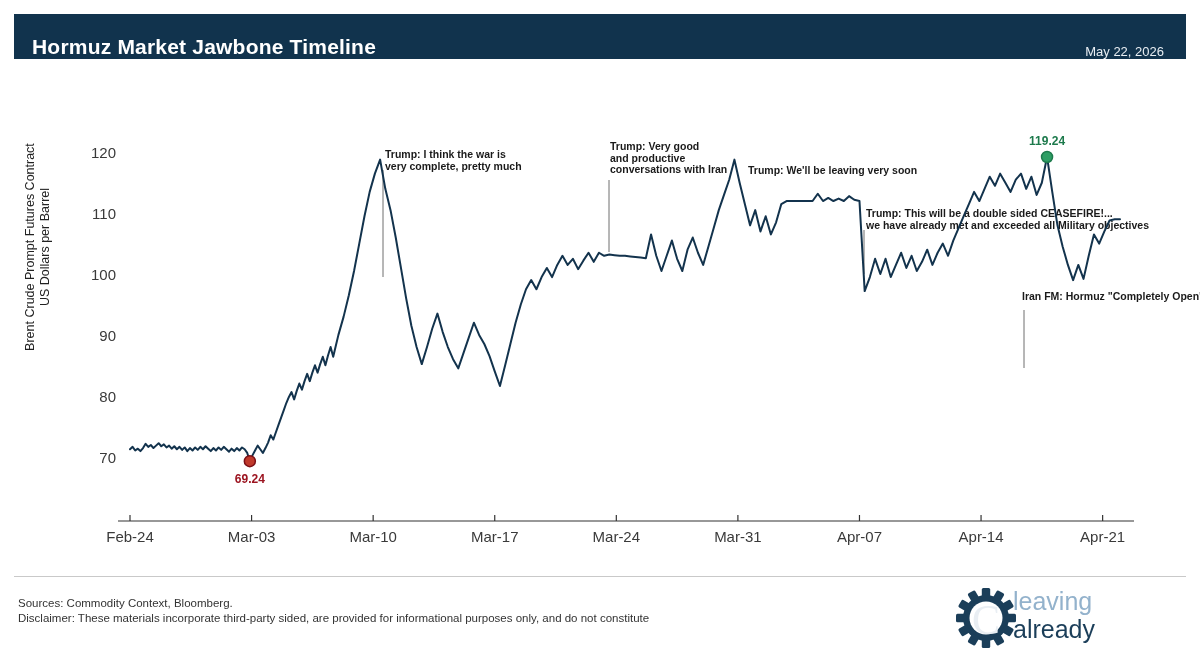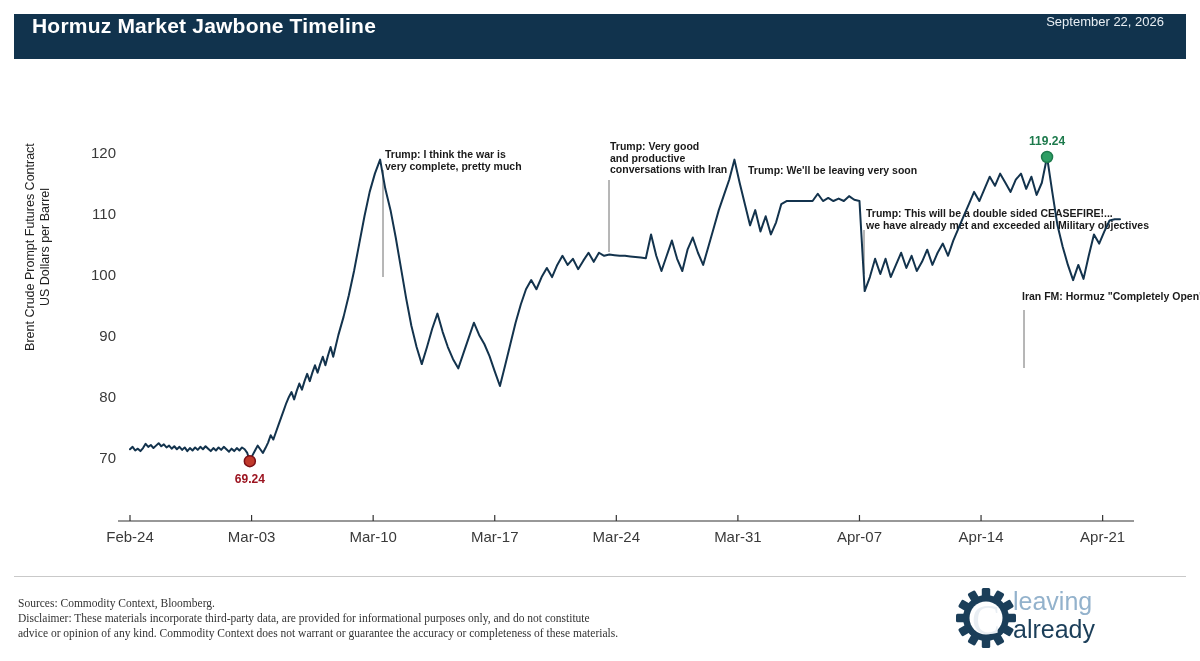--- a/index.html
+++ b/index.html
@@ -9,21 +9,21 @@
     font-family:"Liberation Sans", sans-serif;
     overflow:hidden;
     position:relative;
   }
   .page{position:relative;width:1200px;height:661px;}
 
   
   .header-bar{
     position:absolute;left:14px;top:14px;width:1172px;height:45px;
     background:#11334d;
-    display:flex;align-items:flex-start;justify-content:space-between;
+    display:flex;align-items:flex-end;justify-content:space-between;
     box-sizing:border-box;padding:0 22px 0 18px;
   }
   .header-title{
     color:#ffffff;font-size:21px;font-weight:bold;letter-spacing:.2px;
   }
   .header-date{
     color:#e8eef3;font-size:13px;font-weight:normal;
   }
 
   
@@ -40,21 +40,21 @@
     font-size:12.5px;color:#222;line-height:15px;
     white-space:pre-line;
   }
 
   
   .footer-rule{
     position:absolute;left:14px;top:576px;width:1172px;height:1px;background:#c9c9c9;
   }
   .footer{
     position:absolute;left:18px;top:596px;width:760px;
-    font-size:11.5px;color:#333;line-height:15px;font-family:Liberation Serif, serif;
+    font-size:11.5px;color:#333;line-height:15px;
   }
   .footer div{white-space:nowrap;}
 
   .logo{
     position:absolute;left:955px;top:583px;width:230px;height:66px;
   }
   .logo-gear{position:absolute;left:0;top:4px;}
   .logo-text{
     position:absolute;left:58px;top:4px;
     font-size:25px;line-height:28px;font-weight:normal;
@@ -70,21 +70,21 @@
   .pt-label-low{font-size:12px;fill:#9c1420;font-weight:bold;font-family:"Liberation Sans", sans-serif;}
   .pt-label-high{font-size:12px;fill:#1d7a4c;font-weight:bold;font-family:"Liberation Sans", sans-serif;}
 </style>
 </head>
 <body>
 
 <div class="page">
 
   <div class="header-bar">
     <div class="header-title">Hormuz Market Jawbone Timeline</div>
-    <div class="header-date">September 22, 2026</div>
+    <div class="header-date">May 22, 2026</div>
   </div>
 
   <div class="chart-wrap">
     <div class="ylabel">Brent Crude Prompt Futures Contract
 US Dollars per Barrel</div>
     <svg class="plot-svg" id="plot" width="1200" height="510">
         <text x="116" y="400.5762711864407" text-anchor="end" class="tick-text">70</text>
         <text x="116" y="339.728813559322" text-anchor="end" class="tick-text">80</text>
         <text x="116" y="278.8813559322034" text-anchor="end" class="tick-text">90</text>
         <text x="116" y="218.03389830508476" text-anchor="end" class="tick-text">100</text>
@@ -126,22 +126,21 @@
         <circle cx="249.8421052631579" cy="399.20067796610175" r="5.5" fill="#c0392b" stroke="#7b1016" stroke-width="1.5"></circle>
         <text x="249.8421052631579" y="421.20067796610175" text-anchor="middle" class="pt-label-low">69.24</text>
         <circle cx="1047.0526315789475" cy="94.9633898305085" r="5.5" fill="#2e9e64" stroke="#1d7a4c" stroke-width="1.5"></circle>
         <text x="1047.0526315789475" y="82.9633898305085" text-anchor="middle" class="pt-label-high">119.24</text>
       </svg>
   </div>
 
   <div class="footer-rule"></div>
   <div class="footer">
     <div>Sources: Commodity Context, Bloomberg.</div>
-    <div>Disclaimer: These materials incorporate third-party data, are provided for informational purposes only, and do not constitute</div>
-    <div>advice or opinion of any kind. Commodity Context does not warrant or guarantee the accuracy or completeness of these materials.</div>
+    <div>Disclaimer: These materials incorporate third-party sided, are provided for informational purposes only, and do not constitute</div>
   </div>
 
   <div class="logo">
     <svg class="logo-gear" width="62" height="62" viewBox="0 0 62 62">
       <g fill="#1b3e59">
         <circle cx="31" cy="31" r="23"></circle>
         <g id="teeth">
             <rect x="26.8" y="1" width="8.4" height="10" rx="1.5" transform="rotate(0 31 31)"></rect>
             <rect x="26.8" y="1" width="8.4" height="10" rx="1.5" transform="rotate(30 31 31)"></rect>
             <rect x="26.8" y="1" width="8.4" height="10" rx="1.5" transform="rotate(60 31 31)"></rect>

